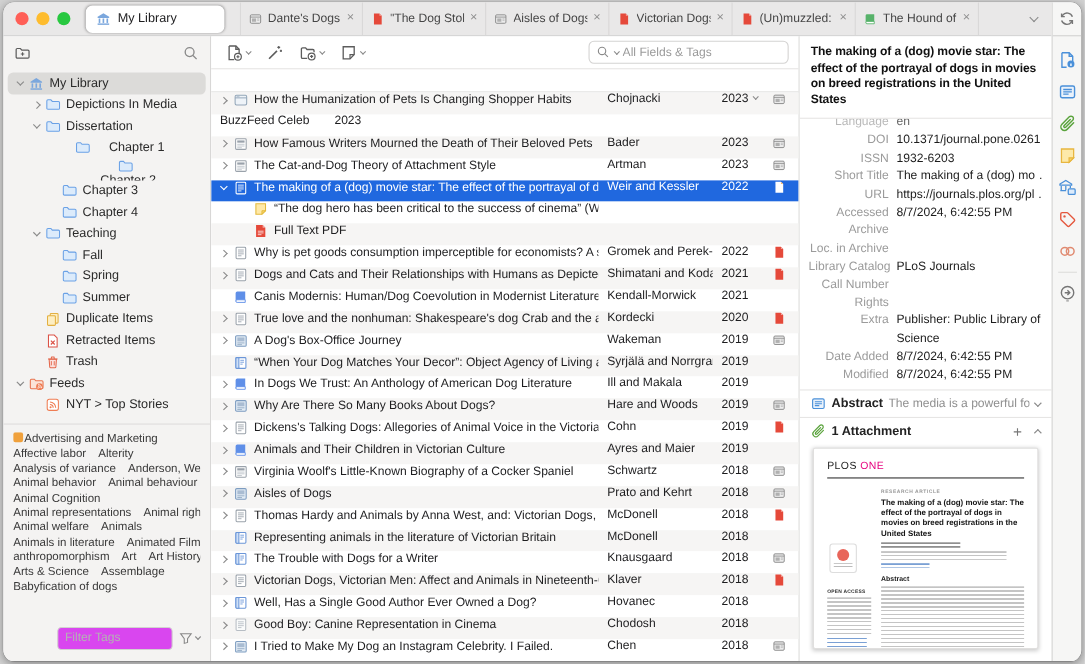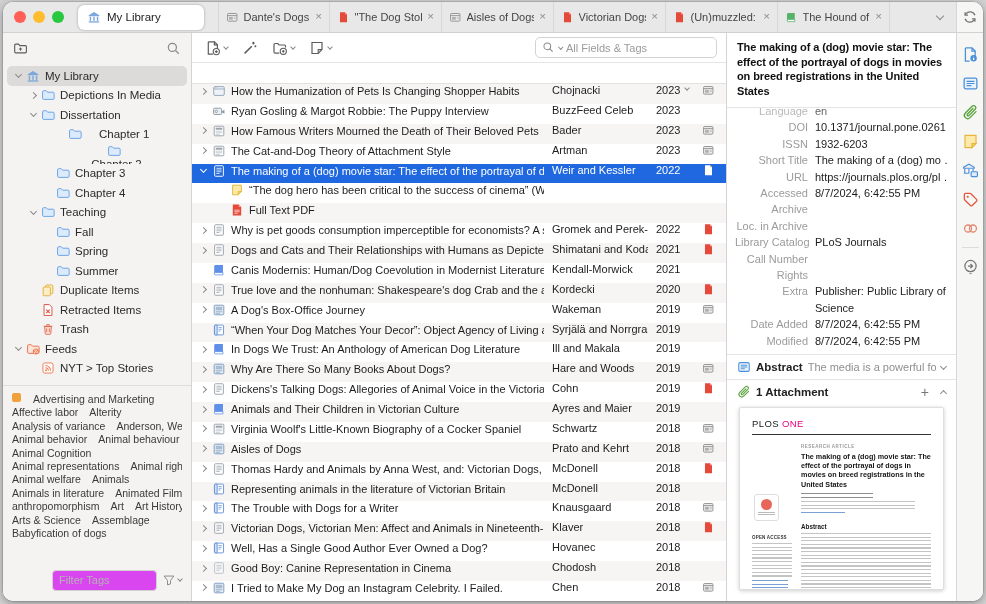--- a/index.html
+++ b/index.html
@@ -34,21 +34,21 @@
   .sidebar{width:189px;flex:none;background:#f4f3f2;border-right:1px solid #d5d4d3;display:flex;flex-direction:column;min-height:0;}
   .sb-header{height:30px;flex:none;display:flex;align-items:center;justify-content:space-between;padding:0 10px;}
   .tree{flex:none;padding:3px 4px 2px;}
   .trow{height:19.5px;display:flex;align-items:center;border-radius:5px;font-size:11.5px;color:#2a2a2a;white-space:nowrap;}
   .trow.sel{background:#dcdbd9;}
   .tw{width:15px;flex:none;display:flex;justify-content:center;align-items:center;}
   .tlabel{overflow:hidden;}
   .tagsel{flex:1;min-height:0;display:flex;flex-direction:column;border-top:1px solid #dedddc;margin-top:5px;padding:7px 9px 10px;}
   .tag-lines{flex:1;min-height:0;overflow:hidden;font-size:10.5px;color:#3a3a3a;}
   .tag-line{display:flex;gap:11px;line-height:13.4px;white-space:nowrap;align-items:center;}
-  .tag{display:inline-flex;gap:12px;}
+  .tag{display:inline-flex;gap:1px;}
   .swatch{width:9px;height:9px;border-radius:2px;background:#f0a13c;display:inline-block;flex:none;}
   .tag-filter{margin-top:6px;height:22px;flex:none;display:flex;align-items:center;gap:5px;}
   .tag-filter input{flex:1;min-width:0;height:21px;border:1px solid #d2d1d0;border-radius:4px;background:#d946ef;
     padding:0 6px;font-size:11px;font-family:inherit;color:#333;outline:none;margin-left:40px;}
   .tag-filter input::placeholder{color:#b3b3b3;}
   .funnel{display:flex;align-items:center;gap:2px;}
   
   .middle{flex:1;min-width:0;display:flex;flex-direction:column;background:#fff;border-right:1px solid #d5d4d3;}
   .toolbar{height:30px;flex:none;display:flex;align-items:center;padding:0 9px;gap:6px;border-bottom:1px solid #e6e5e4;}
   .tbtn{display:flex;align-items:center;gap:3px;padding:0 4px;}
@@ -597,31 +597,20 @@
                   <svg viewBox="0 0 16 16">
                     <rect x="2" y="3.2" width="12" height="9.8" rx="1.3" fill="#ececec" stroke="#8a8a8a" stroke-width="1.1"></rect>
                     <path d="M2 5.8h12" stroke="#8a8a8a" stroke-width="1"></path>
                     <rect x="3.9" y="7.4" width="4.8" height="3.8" fill="#b0b0b0"></rect>
                     <path d="M10 7.9h2.4M10 9.5h2.4" stroke="#b0b0b0" stroke-width=".9"></path>
                   </svg>
                 </span>
               </span>
             </div>
             <div class="row">
-              <span class="cell-title">
-                <span class="tw"></span>
-                <span class="icon ">
-                  <svg viewBox="0 0 16 16">
-                    <rect x="1.8" y="4.8" width="9.2" height="7.2" rx="1.2" fill="#eceff2" stroke="#8e9aa6" stroke-width="1.1"></rect>
-                    <path d="M11 8.7 14.2 6.6v4.6L11 9.3z" fill="#8e9aa6"></path>
-                    <circle cx="4.9" cy="8.4" r="1.4" fill="none" stroke="#8e9aa6" stroke-width="1"></circle>
-                  </svg>
-                </span>
-                <span class="t-label">Ryan Gosling &amp; Margot Robbie: The Puppy Interview</span>
-              </span>
               <span class="cell-creator">BuzzFeed Celeb</span>
               <span class="cell-year">2023</span>
               <span class="cell-att"></span>
             </div>
             <div class="row alt">
               <span class="cell-title">
                 <span class="tw">
                   <span class="chev right"></span>
                 </span>
                 <span class="icon ">

